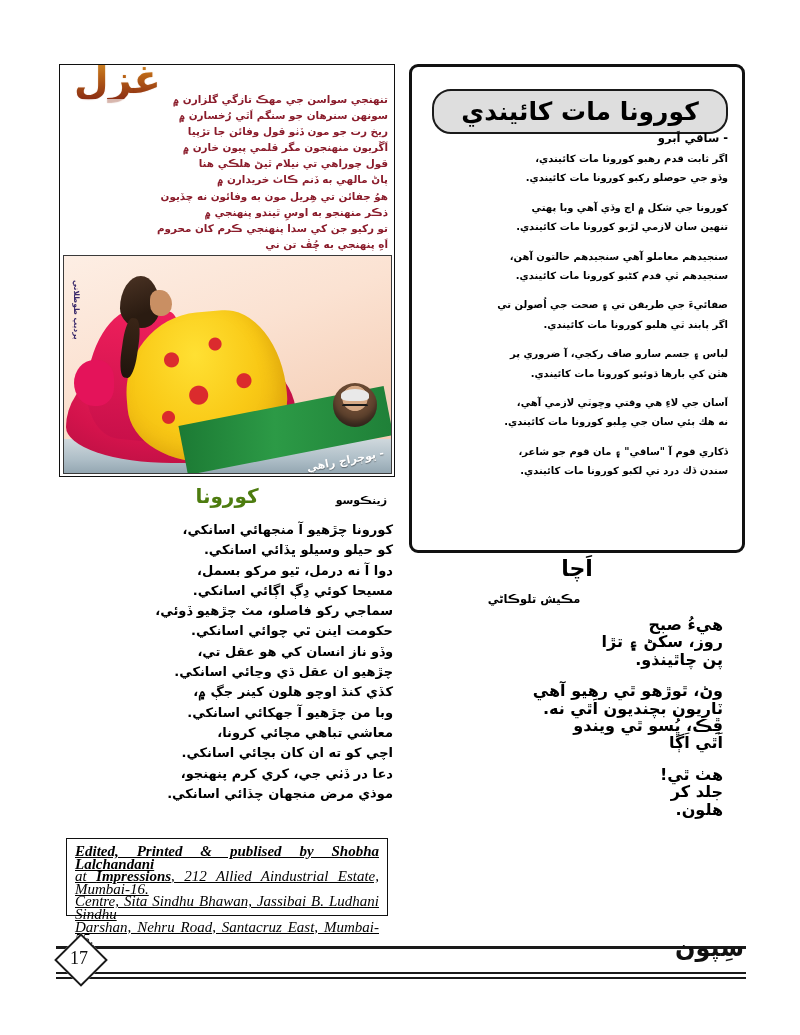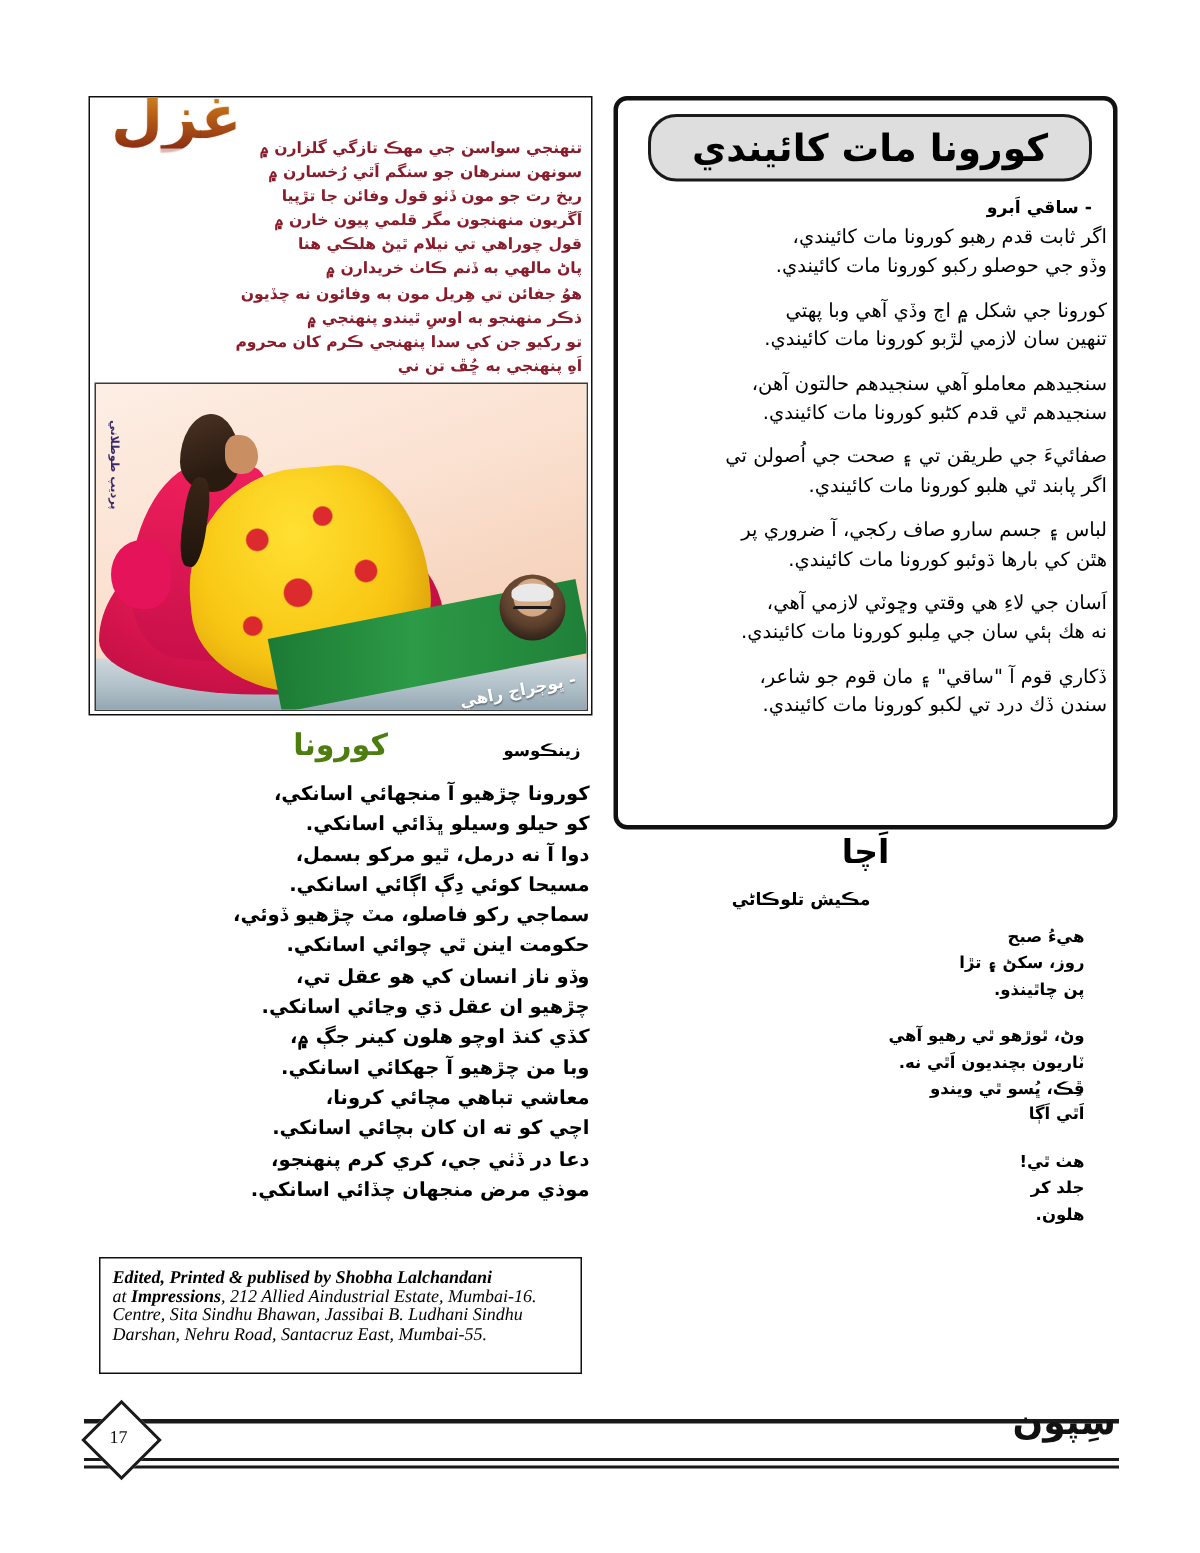--- a/index.html
+++ b/index.html
@@ -102,35 +102,35 @@
   .ph-sidetext{position:absolute;left:8px;top:24px;
     writing-mode:vertical-rl;direction:rtl;color:#3a2a6b;
     font-size:7.5px;font-weight:bold;letter-spacing:.3px;}
 
   
   .corona-box{
     position:absolute;left:409px;top:64px;width:336px;height:489px;
     border:3px solid #111;border-radius:9px;background:#fff;box-sizing:border-box;
   }
   .corona-title-bar{
-    position:absolute;left:20px;top:9px;width:296px;height:45px;
+    position:absolute;left:20px;top:22px;width:296px;height:45px;
     background:#dedede;border:2px solid #1a1a1a;border-radius:19px;
     display:flex;align-items:center;justify-content:center;box-sizing:border-box;
   }
   .corona-title{
     direction:rtl;font-size:25px;font-weight:bold;color:#000;letter-spacing:.5px;
   }
   .corona-author{
     position:absolute;right:14px;top:64px;direction:rtl;text-align:right;
     font-size:11.5px;font-weight:bold;color:#000;
   }
   .corona-body{
-    position:absolute;right:4px;left:14px;top:82px;
+    position:absolute;right:14px;left:14px;top:82px;
     direction:rtl;text-align:right;color:#000;
-    font-size:13px;font-weight:normal;line-height:19.4px;
+    font-size:10px;font-weight:bold;line-height:19.4px;
   }
   .corona-body .stanza{margin-bottom:10px;}
   .corona-body .stanza div{white-space:nowrap;}
 
   
   .korona{
     position:absolute;left:59px;top:484px;width:336px;height:340px;
   }
   .korona-title{
     position:absolute;left:0;right:0;top:0;text-align:center;
@@ -148,22 +148,23 @@
   .korona-body div{white-space:nowrap;}
 
   
   .pub-box{
     position:absolute;left:66px;top:838px;width:322px;height:78px;
     border:1.4px solid #111;background:#fff;box-sizing:border-box;
     padding:6px 8px 0 8px;
   }
   .pub-box p{
     margin:0;font-family:"Liberation Serif","DejaVu Serif",serif;
-    font-style:italic;font-size:12px;line-height:12.6px;color:#000;
+    font-style:italic;font-size:15px;line-height:12.6px;color:#000;
     text-align:justify;
+    text-decoration:underline;
   }
   .pub-box .b{font-weight:bold;}
 
   
   .acha{
     position:absolute;left:409px;top:556px;width:336px;height:368px;
   }
   .acha-title{
     position:absolute;left:0;right:0;top:0;text-align:center;
     direction:rtl;font-size:22px;font-weight:bold;color:#000;
@@ -171,42 +172,42 @@
   .acha-author{
     position:absolute;left:50px;top:36px;width:150px;text-align:center;
     direction:rtl;font-size:11.4px;font-weight:bold;color:#000;
   }
   .acha-cols{
     position:absolute;left:0;right:0;top:60px;height:300px;
     display:flex;flex-direction:row;direction:rtl;
   }
   .acha-col{
     flex:0 0 50%;direction:rtl;text-align:right;color:#000;
-    font-size:11px;font-weight:bold;line-height:17.4px;
+    font-size:16px;font-weight:bold;line-height:17.4px;
   }
   .acha-col.right{padding-right:4px;}
   .acha-col.left{padding-right:22px;}
   .acha-col .stanza{margin-bottom:14px;}
   .acha-col .stanza div{white-space:nowrap;}
   .acha-col.right .stanza:first-child{margin-top:22px;}
 
   
   .footer{position:absolute;left:56px;top:938px;width:690px;height:48px;}
   .f-line1{position:absolute;left:0;top:8px;width:690px;height:3px;background:#1a1a1a;}
   .f-line2{position:absolute;left:0;top:34px;width:690px;height:2px;background:#1a1a1a;}
   .f-line3{position:absolute;left:0;top:39px;width:690px;height:2px;background:#1a1a1a;}
   .f-diamond{
     position:absolute;left:6px;top:3px;width:34px;height:34px;
     background:#fff;border:2px solid #1a1a1a;transform:rotate(45deg);
   }
   .f-pagenum{
     position:absolute;left:6px;top:3px;width:34px;height:34px;
     display:flex;align-items:center;justify-content:center;
     font-family:"Liberation Serif","DejaVu Serif",serif;
-    font-size:12px;color:#111;
+    font-size:18px;color:#111;
   }
   .f-mag{
     position:absolute;right:2px;top:-4px;direction:rtl;
     font-size:24px;font-weight:bold;color:#111;letter-spacing:1px;
   }
 </style>
 </head>
 <body>
 
 <div class="page">

